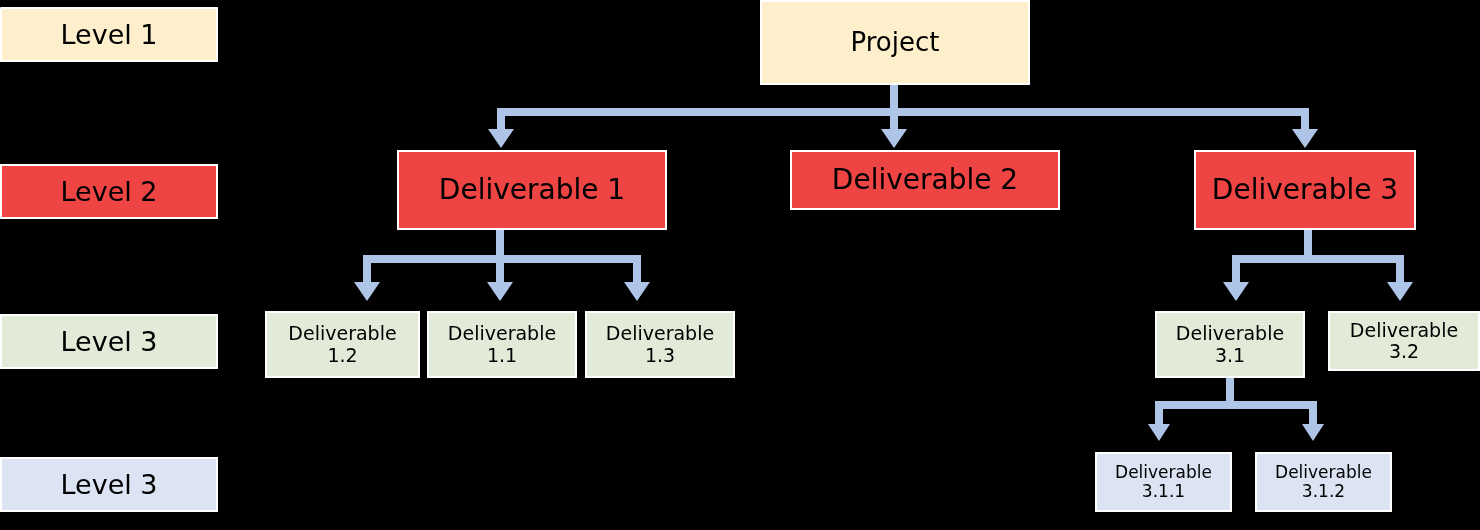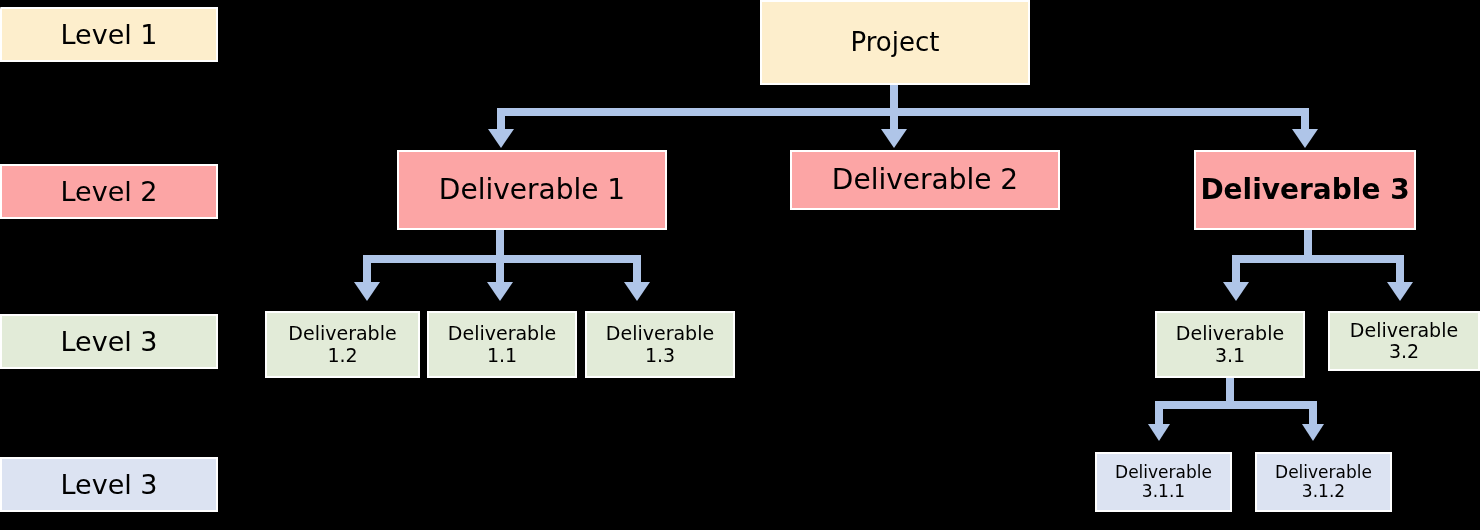--- a/index.html
+++ b/index.html
@@ -25,21 +25,21 @@
     display: flex;
     align-items: center;
     justify-content: center;
     text-align: center;
     color: #000000;
     line-height: 1.12;
     white-space: pre-line;
   }
 
   .lvl1 { background: #FDEECC; }
-  .lvl2 { background: #fca5a5; }
+  .lvl2 { background: #ef4444; }
   .lvl3 { background: #E2EBD8; }
   .lvl4 { background: #DCE3F2; }
 
   .legend-box {
     position: absolute;
     box-sizing: border-box;
     border: 2px solid #FFFFFF;
     display: flex;
     align-items: center;
     justify-content: center;
@@ -132,21 +132,21 @@
   </div>
 
   <div class="node lvl2 t-mid" style="left:365px; top:150px; width:270px; height:80px;">
     <span>Deliverable 1</span>
   </div>
 
   <div class="node lvl2 t-mid" style="left:758px; top:150px; width:270px; height:60px;">
     <span>Deliverable 2</span>
   </div>
 
-  <div class="node lvl2 t-mid" style="left:1162px; top:150px; width:222px; height:80px;font-weight:bold;">
+  <div class="node lvl2 t-mid" style="left:1162px; top:150px; width:222px; height:80px;">
     <span>Deliverable 3</span>
   </div>
 
   <div class="node lvl3 t-small" style="left:265px; top:311px; width:155px; height:67px;">
     <span>Deliverable
 1.2</span>
   </div>
 
   <div class="node lvl3 t-small" style="left:427px; top:311px; width:150px; height:67px;">
     <span>Deliverable

